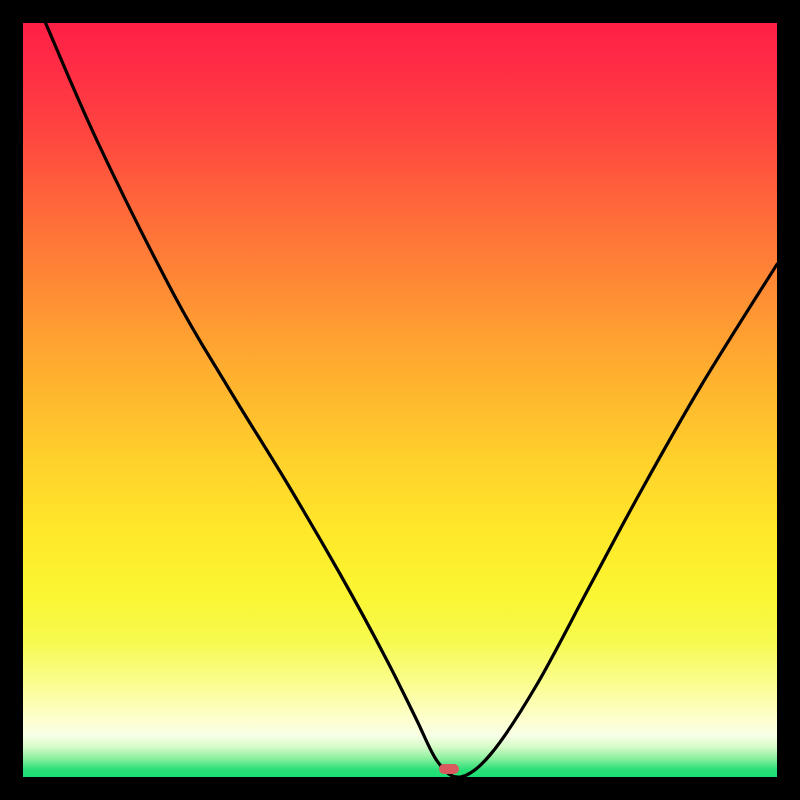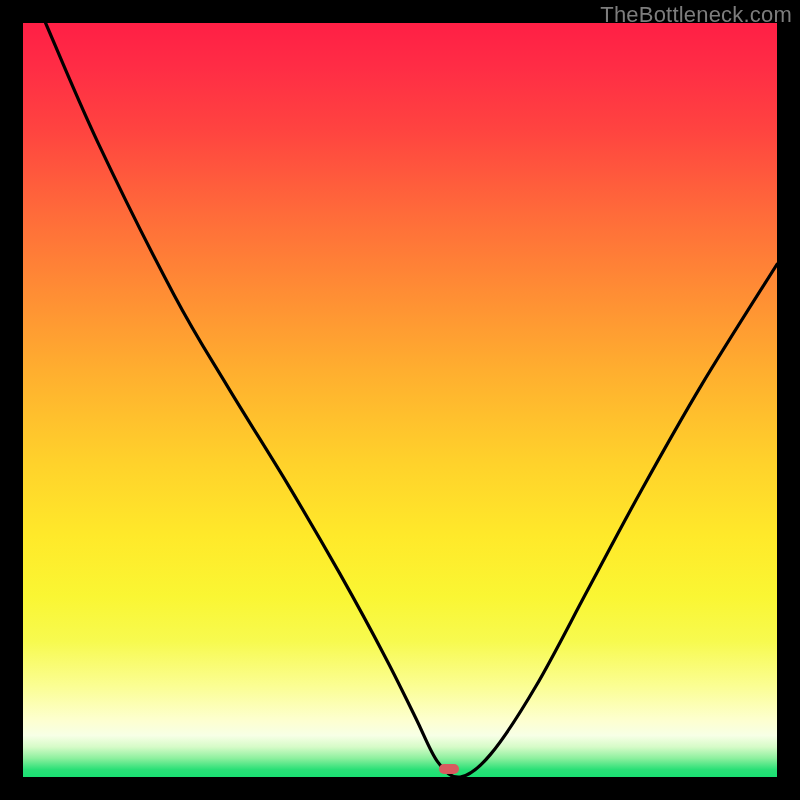--- a/index.html
+++ b/index.html
@@ -67,21 +67,20 @@
     height: 10px;
     border-radius: 5px;
     background: #d85a5f;
     z-index: 4;
   }
 </style>
 </head>
 <body>
 
 <div class="frame">
-  <div class="watermark">TheBottleneck.com</div>
 
   <div class="plot-area">
     <svg class="curve" viewBox="0 0 754 754" preserveAspectRatio="none">
       <path id="curve-path" fill="none" stroke="#000" stroke-width="3.2" stroke-linecap="round" stroke-linejoin="round" d="M 22.6 0.0 C 31.4 20.1, 54.0 75.4, 75.4 120.6 C 96.8 165.9, 129.4 231.2, 150.8 271.4 C 172.2 311.7, 184.7 330.5, 203.6 361.9 C 222.4 393.3, 245.0 428.5, 263.9 459.9 C 282.8 491.4, 300.3 521.5, 316.7 550.4 C 333.0 579.3, 349.4 609.5, 361.9 633.4 C 374.5 657.2, 383.3 676.1, 392.1 693.7 C 400.9 711.3, 407.2 728.9, 414.7 738.9 C 422.2 749.0, 428.5 755.3, 437.3 754.0 C 446.1 752.7, 454.9 746.5, 467.5 731.4 C 480.0 716.3, 496.4 691.2, 512.7 663.5 C 529.1 635.9, 547.9 598.2, 565.5 565.5 C 583.1 532.8, 599.4 501.4, 618.3 467.5 C 637.1 433.6, 656.0 399.6, 678.6 361.9 C 701.2 324.2, 741.4 261.4, 754.0 241.3"></path>
     </svg>
     <div class="marker" id="marker" style="left: 416.01px; top: 741.46px;"></div>
   </div>
 </div>
 
 </body></html>

